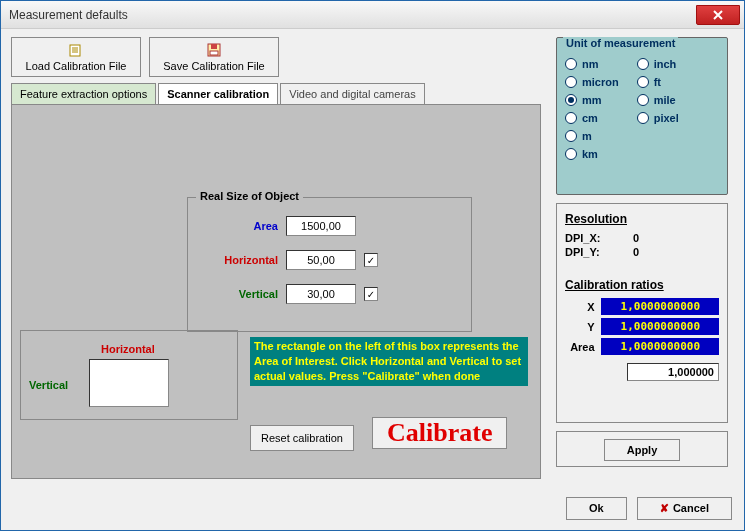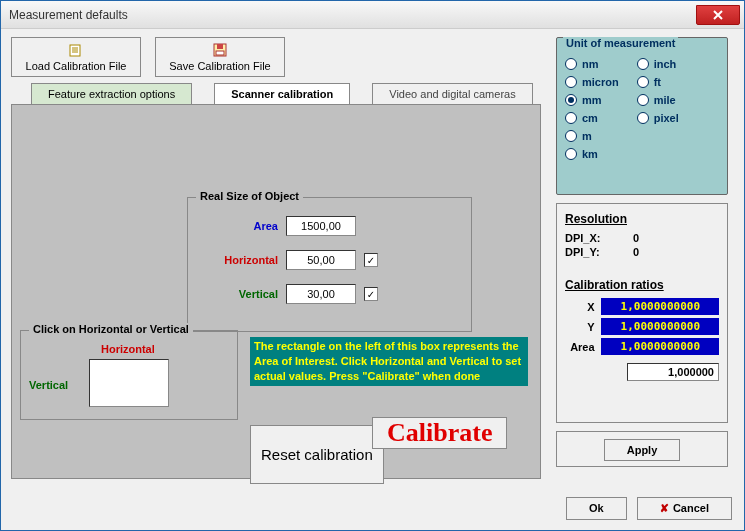--- a/index.html
+++ b/index.html
@@ -7,43 +7,43 @@
   
   .window { width: 745px; height: 531px; border: 1px solid #2266aa; position: relative; background: #f0f0f0; }
   
   .titlebar { height: 28px; background: linear-gradient(to bottom, #f8f8f8, #e0e0e0); border-bottom: 1px solid #ccc; display: flex; align-items: center; justify-content: space-between; padding-left: 8px; }
   .titlebar-text { font-size: 12px; color: #333; }
   .close-btn { width: 44px; height: 20px; background: linear-gradient(to bottom, #e04040, #c02020); color: #fff; display: flex; align-items: center; justify-content: center; border: 1px solid #a01010; border-top-left-radius: 0; border-top-right-radius: 0; border-bottom-left-radius: 2px; border-bottom-right-radius: 2px; margin-right: 4px; cursor: pointer; }
   .close-btn svg { width: 10px; height: 10px; }
   
   .body-area { padding: 8px 10px; height: calc(100% - 28px); position: relative; }
   
-  .toolbar { display: flex; gap: 14px; }
+  .toolbar { display: flex; gap: 8px; }
   .btn { background: #f0f0f0; border: 1px solid #888; padding: 4px 8px; font-size: 11px; cursor: pointer; display: flex; flex-direction: column; align-items: center; gap: 2px; min-width: 130px; }
   .btn-icon { width: 16px; height: 16px; display:flex; align-items:center; justify-content:center; }
   
   .tab-strip { margin-top: 6px; display: flex; align-items: flex-end; font-size: 11px; }
-  .tab { padding: 4px 16px; border: 1px solid #888; border-bottom: none; background: #d6e8d0; margin-right: 2px; cursor: pointer; position: relative; margin-left: 20px; }
+  .tab { padding: 4px 8px; border: 1px solid #888; border-bottom: none; background: #d6e8d0; margin-right: 2px; cursor: pointer; position: relative; }
   .tab.active { background: #fff; font-weight: bold; }
   .tab.plain { background: #f0f0f0; color: #444; }
   .tab-body { border: 1px solid #888; background: #c0c0c0; width: 530px; height: 375px; position: relative; }
   
   .groupbox { border: 1px solid #888; position: absolute; }
   .groupbox .legend { position: absolute; top: -8px; left: 8px; background: #c0c0c0; padding: 0 4px; font-size: 11px; font-weight: bold; }
   
   .fld-row { position: absolute; display: flex; align-items: center; gap: 8px; font-size: 11px; }
   .fld-label { width: 68px; text-align: right; font-weight: bold; }
   .txtbox { width: 70px; height: 20px; background: #fff; border: 1px inset #888; text-align: center; font-size: 11px; line-height: 18px; }
   .chk { width: 14px; height: 14px; border:1px inset #888; background:#fff; display:flex; align-items:center; justify-content:center; font-size:10px; }
   
   .aoi-box { width: 80px; height: 48px; background: #fff; border: 1px inset #888; }
   
   .hint { position:absolute; background: #008080; color: #ffff00; font-size: 11px; font-weight: bold; padding: 2px 4px; line-height: 1.35; }
   
-  .big-btn { position:absolute; border:1px solid #888; background:#f0f0f0; font-size:15px; padding:20px 10px; cursor:pointer; }
+  .big-btn { position:absolute; border:1px solid #888; background:#f0f0f0; font-size:11px; padding:6px 10px; cursor:pointer; }
   .calibrate-btn { font-family: "Times New Roman", serif; font-size: 26px; font-weight: bold; color: #e00000; padding: 0 14px; }
   
   .right-col { position:absolute; left: 555px; top: 8px; width: 172px; }
   
   .unit-group { border:1px solid #666; background:#9fcccc; padding: 6px 8px 10px; height: 158px; position:relative; border-radius:2px; }
   .unit-group .legend2 { position:absolute; top:-1px; left:6px; font-size:11px; font-weight:bold; color:#003060; background:#9fcccc; padding:0 3px; }
   .unit-grid { display:flex; gap:18px; margin-top:14px; }
   .unit-colG { display:flex; flex-direction:column; gap:6px; }
   .radio-row { display:flex; align-items:center; gap:5px; font-size:11px; font-weight:bold; color:#003060; cursor:pointer; }
   .radio { width:12px; height:12px; border:1px solid #003060; border-radius:50%; background:#fff; display:flex; align-items:center; justify-content:center; }
@@ -121,21 +121,20 @@
           <span class="chk">✓</span>
         </div>
         <div class="fld-row" style="top:86px; left:22px;">
           <span class="fld-label" style="color:#006600;">Vertical</span>
           <span class="txtbox">30,00</span>
           <span class="chk">✓</span>
         </div>
       </div>
 
       <div class="groupbox" style="left:8px; top:225px; width:218px; height:90px;">
-        <div class="legend">Click on  Horizontal or Vertical</div>
         <div style="position:absolute; left:80px; top:12px; font-size:11px; font-weight:bold; color:#cc0000;">Horizontal</div>
         <div style="position:absolute; left:8px; top:48px; font-size:11px; font-weight:bold; color:#006600;">Vertical</div>
         <div class="aoi-box" style="position:absolute; left:68px; top:28px;"></div>
       </div>
 
       <div class="hint" style="left:238px; top:232px; width:278px;">The rectangle on the left of this box represents the Area of Interest. Click Horizontal and Vertical  to set actual values. Press "Calibrate" when done</div>
 
       <div class="big-btn" style="left:238px; top:320px;">Reset calibration</div>
       <div class="big-btn calibrate-btn" style="left:360px; top:312px;">Calibrate</div>
 

